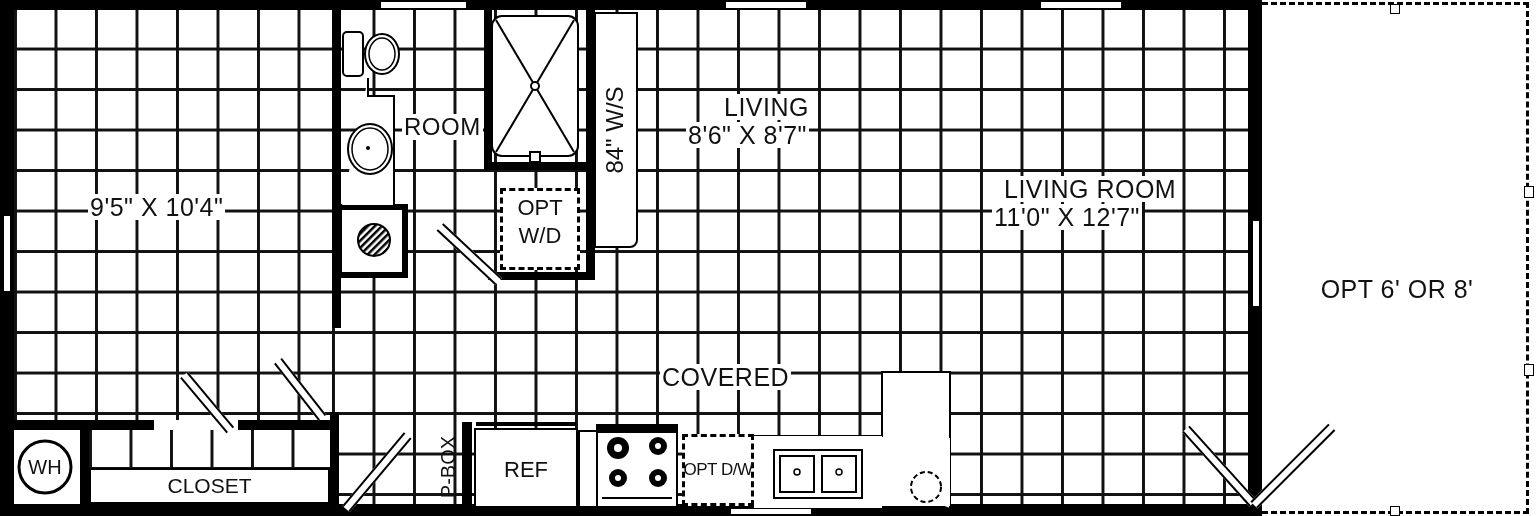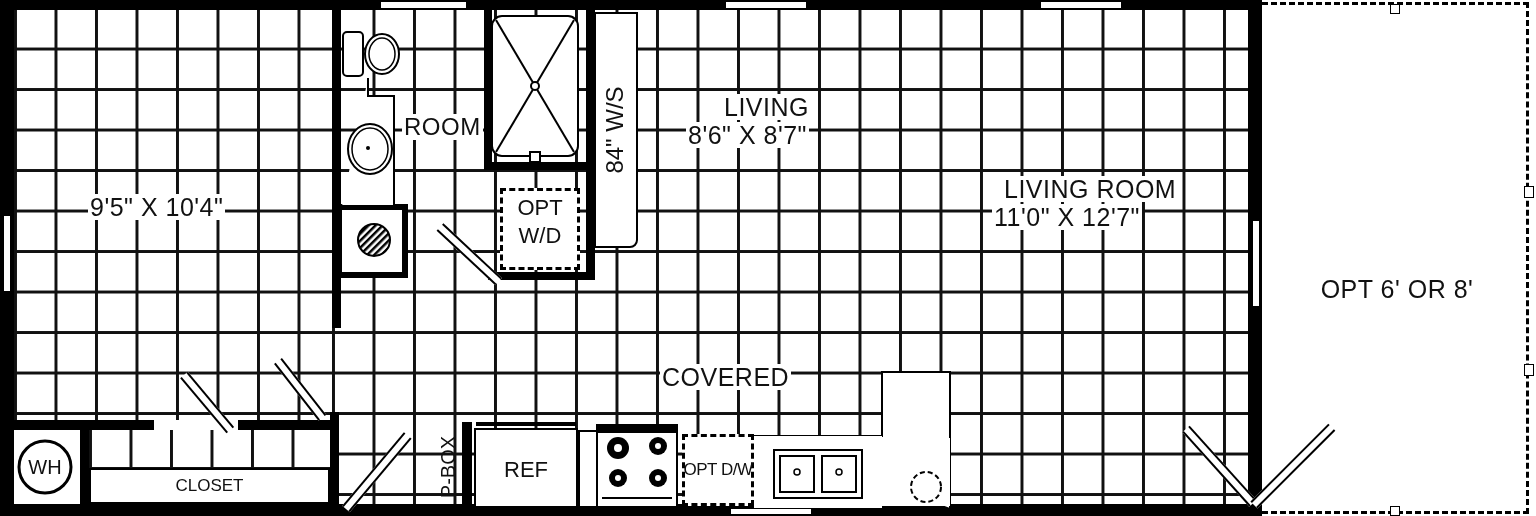--- a/index.html
+++ b/index.html
@@ -95,21 +95,21 @@
   <div class="fixlbl" style="left:500px;top:196px;width:80px;">OPT</div>
   <div class="fixlbl" style="left:500px;top:224px;width:80px;">W/D</div>
 
   <div class="white" style="left:14px;top:430px;width:66px;height:74px;"></div>
   <svg style="left:16px;top:438px;" width="58" height="58" viewBox="0 0 58 58">
     <circle cx="29" cy="29" r="26" fill="#fff" stroke="#000" stroke-width="3"></circle>
   </svg>
   <div class="fixlbl" style="left:16px;top:455px;width:58px;font-size:20px;">WH</div>
   <div class="tile" style="left:89px;top:430px;width:241px;height:40px;"></div>
   <div class="fixture" style="left:89px;top:468px;width:241px;height:36px;border-width:2px;"></div>
-  <div class="fixlbl" style="left:89px;top:474px;width:241px;font-size:17px;">CLOSET</div>
+  <div class="fixlbl" style="left:89px;top:474px;width:241px;font-size:21px;">CLOSET</div>
 
   <div class="fixlbl" style="left:408px;top:455px;width:80px;transform:rotate(-90deg);font-size:20px;">P-BOX</div>
 
   <div class="fixture" style="left:474px;top:428px;width:104px;height:80px;"></div>
   <div class="wall" style="left:476px;top:422px;width:100px;height:4px;"></div>
   <div class="fixlbl" style="left:474px;top:458px;width:104px;font-size:22px;text-align:center;">REF</div>
   <div class="fixture" style="left:578px;top:430px;width:20px;height:78px;"></div>
 
   <svg style="left:596px;top:424px;" width="82" height="84" viewBox="0 0 82 84">
     <rect x="1" y="1" width="80" height="82" fill="#fff" stroke="#000" stroke-width="2"></rect>

